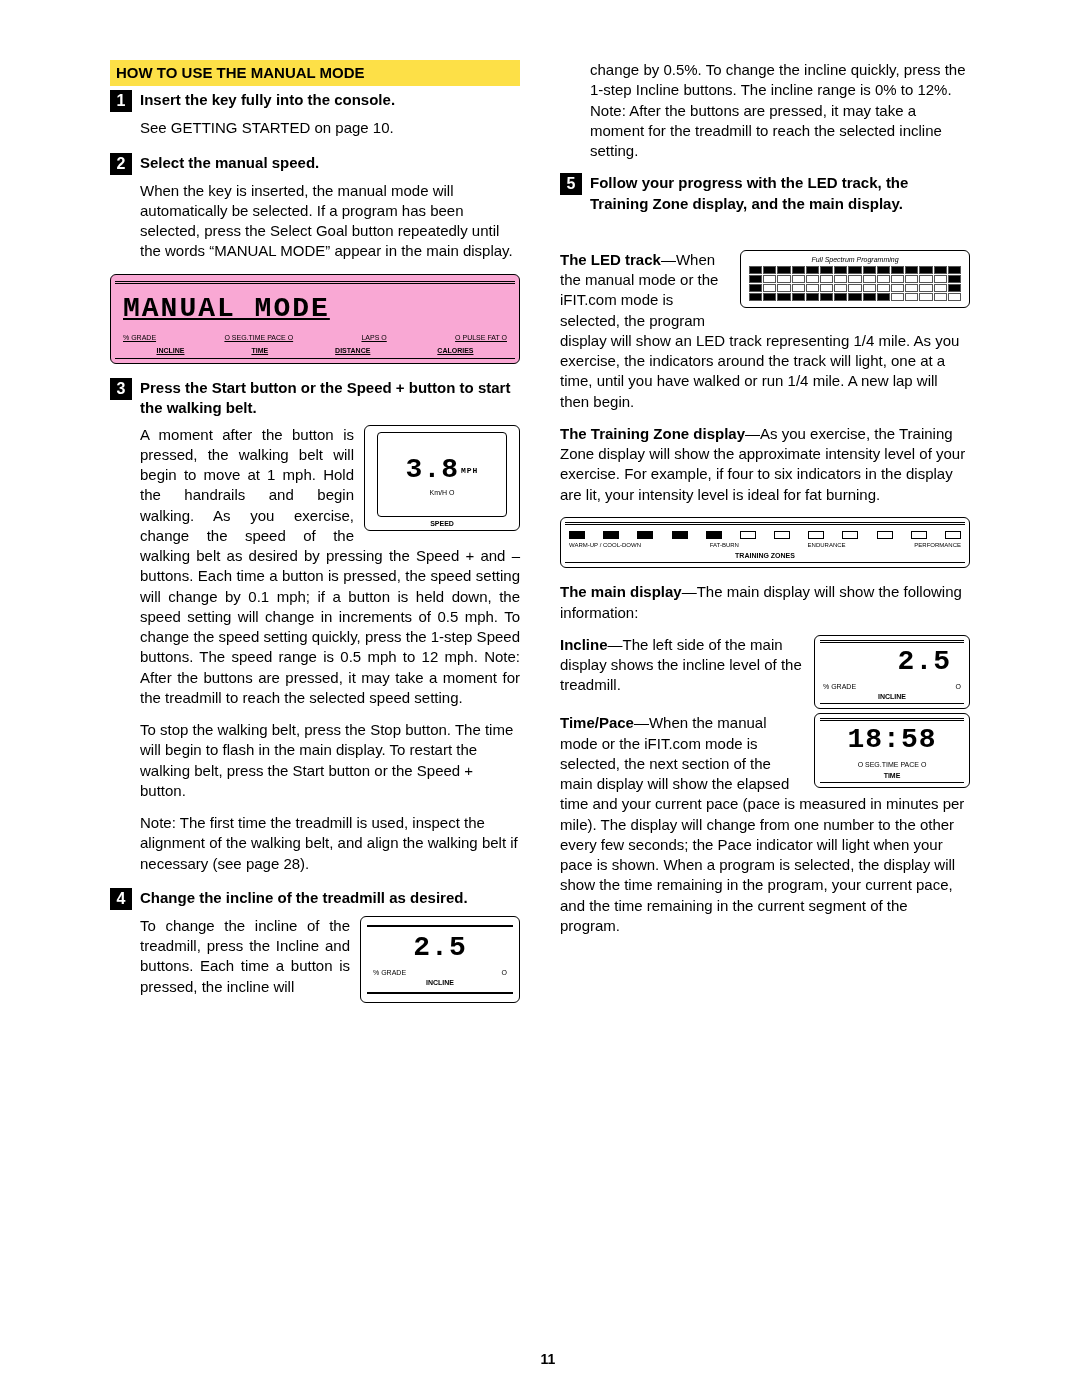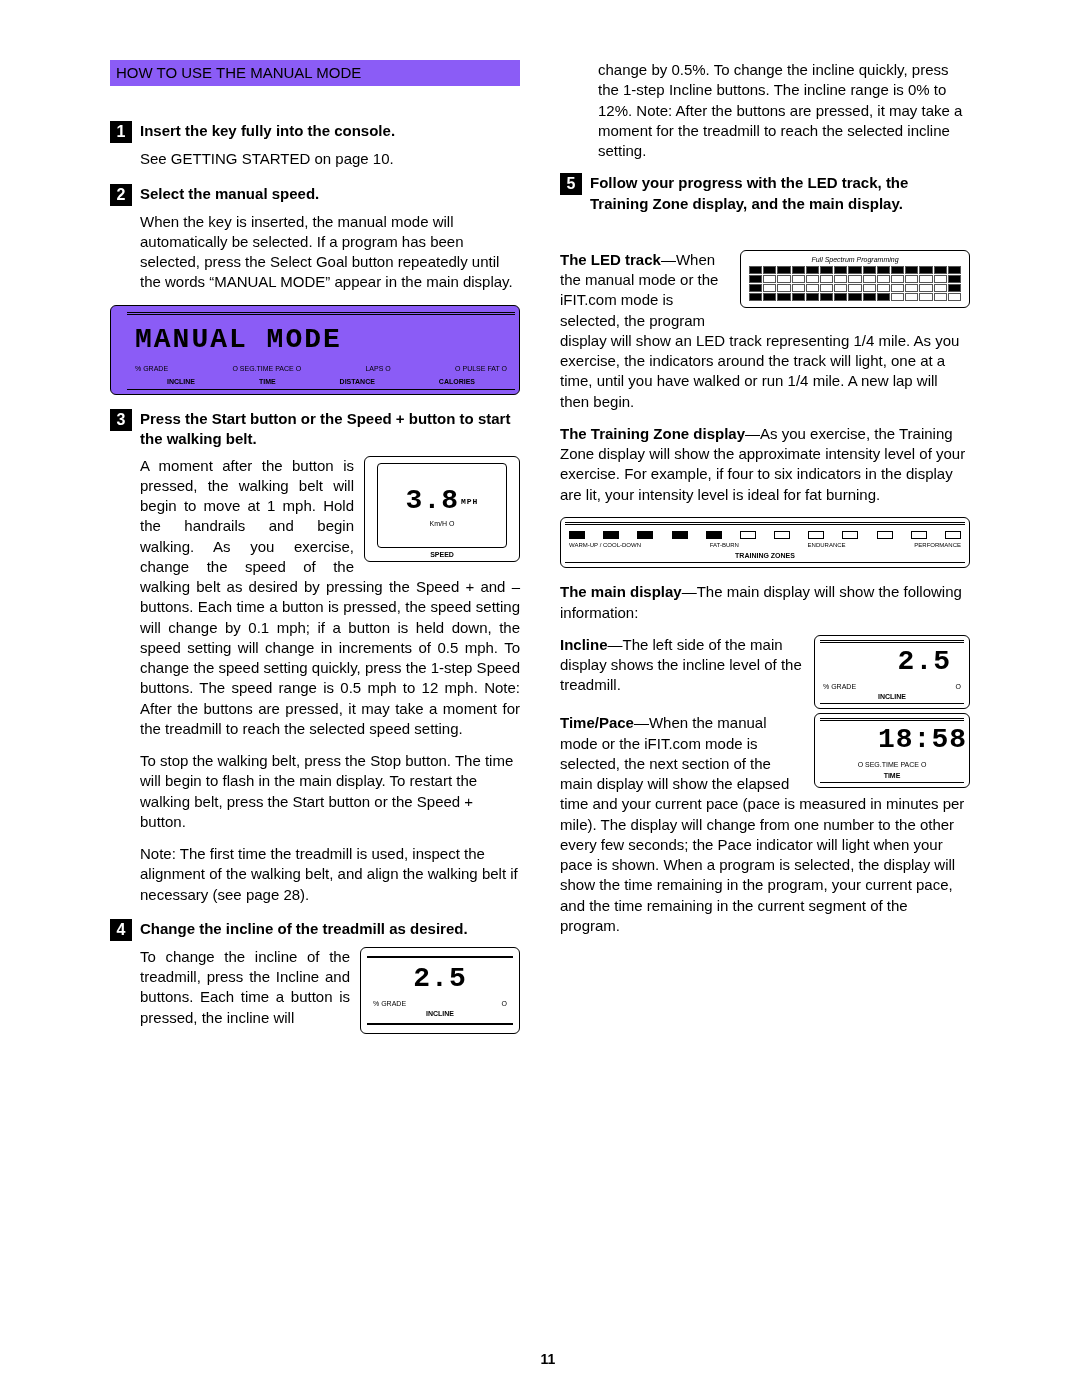--- a/index.html
+++ b/index.html
@@ -20,24 +20,24 @@
     position: relative;
   }
   .columns {
     display: flex;
     gap: 40px;
   }
   .col {
     width: 50%;
   }
   .section-header {
-    background: #8b5cf6;
-    font-weight: normal;
+    background: #fde047;
+    font-weight: bold;
     padding: 3px 6px;
-    margin-bottom: 35px;
+    margin-bottom: 4px;
   }
   .step {
     margin-bottom: 14px;
   }
   .step-head {
     display: flex;
     align-items: flex-start;
     gap: 8px;
     font-weight: bold;
     margin-bottom: 6px;
@@ -57,23 +57,24 @@
     flex: 1;
   }
   .step-body {
     margin-left: 30px;
     margin-bottom: 14px;
   }
   p { margin: 0 0 12px 0; }
   .lcd-box {
     border: 1px solid #000;
     border-radius: 6px;
-    padding: 6px 4px 4px 16px;
+    padding: 6px 4px 4px 4px;
     margin: 6px 0 14px 0;
-    background: #8b5cf6;
+    background: #f9a8d4;
+    text-decoration: underline;
   }
   .lcd-inner {
     border-top: 3px double #000;
     border-bottom: 1px solid #000;
     padding: 2px 0;
   }
   .seg-text {
     font-family: "Courier New", monospace;
     letter-spacing: 2px;
     font-size: 28px;
@@ -288,21 +289,21 @@
                 </div>
               <div class="sd-row2">INCLINE</div>
             </div>
           </div>
           <p style="text-align:justify;">To change the incline of the treadmill, press the Incline and buttons. Each time a button is pressed, the incline will</p>
         </div>
       </div>
     </div>
 
     <div class="col">
-      <p style="margin-left:38px;">change by 0.5%. To change the incline quickly, press the 1-step Incline buttons. The incline range is 0% to 12%. Note: After the buttons are pressed, it may take a moment for the treadmill to reach the selected incline setting.</p>
+      <p style="margin-left:30px;">change by 0.5%. To change the incline quickly, press the 1-step Incline buttons. The incline range is 0% to 12%. Note: After the buttons are pressed, it may take a moment for the treadmill to reach the selected incline setting.</p>
 
       <div class="step">
         <div class="step-head">
           <div class="step-num">5</div>
           <div class="step-title">Follow your progress with the LED track, the Training Zone display, and the main display.</div>
         </div>
         <div class="step-body" style="margin-left:0;margin-top:36px;">
 
           <div class="clearfix">
             <div class="led-track-box">
@@ -414,21 +415,21 @@
                 </div>
               <div class="sd-row2">INCLINE</div>
               <div class="sd-bottom"></div>
             </div>
             <p><span class="bold">Incline</span><span>—The left side of the main display shows the incline level of the treadmill.</span></p>
           </div>
 
           <div class="clearfix">
             <div class="small-display">
               <div class="sd-top"></div>
-              <div class="seg-big" style="text-align:right;">18:58</div>
+              <div class="seg-big" style="text-align:center;">18:58</div>
               <div class="sd-row1">
                   <span style="margin:0 auto;">O SEG.TIME  PACE O</span>
                 </div>
               <div class="sd-row2">TIME</div>
               <div class="sd-bottom"></div>
             </div>
             <p><span class="bold">Time/Pace</span><span>—When the manual mode or the iFIT.com mode is selected, the next section of the main display will show the elapsed time and your current pace (pace is measured in minutes per mile). The display will change from one number to the other every few seconds; the Pace indicator will light when your pace is shown. When a program is selected, the display will show the time remaining in the program, your current pace, and the time remaining in the current segment of the program.</span></p>
           </div>
 
         </div>

